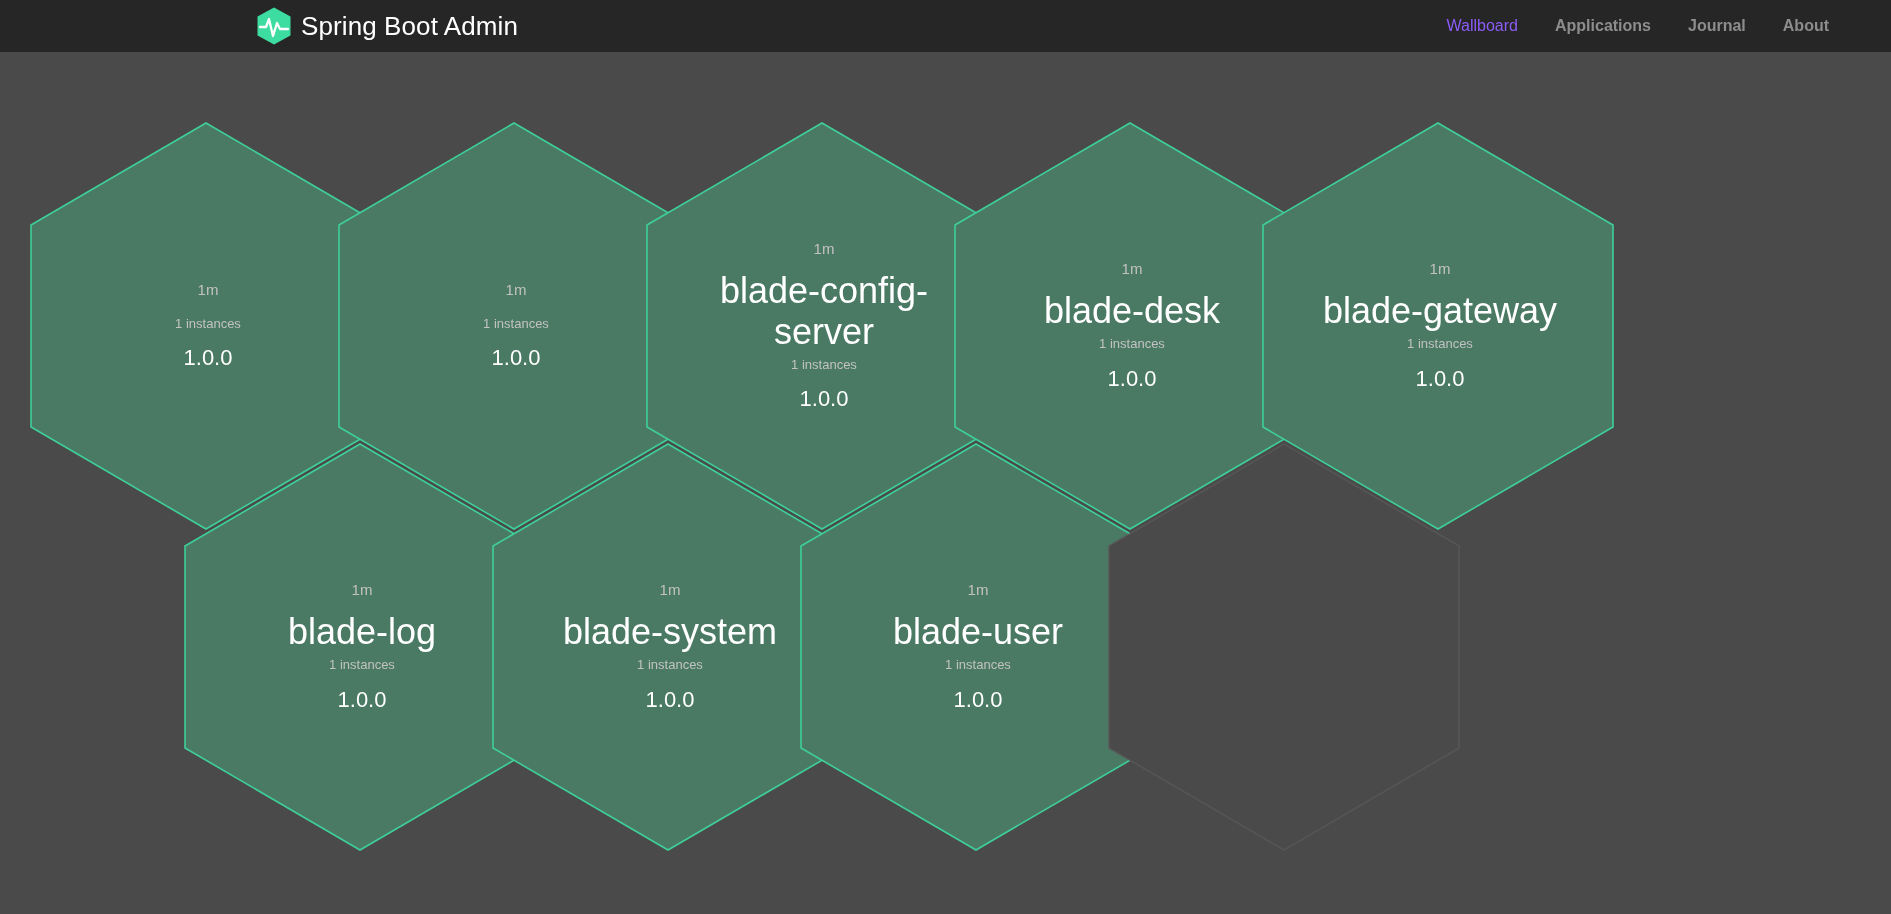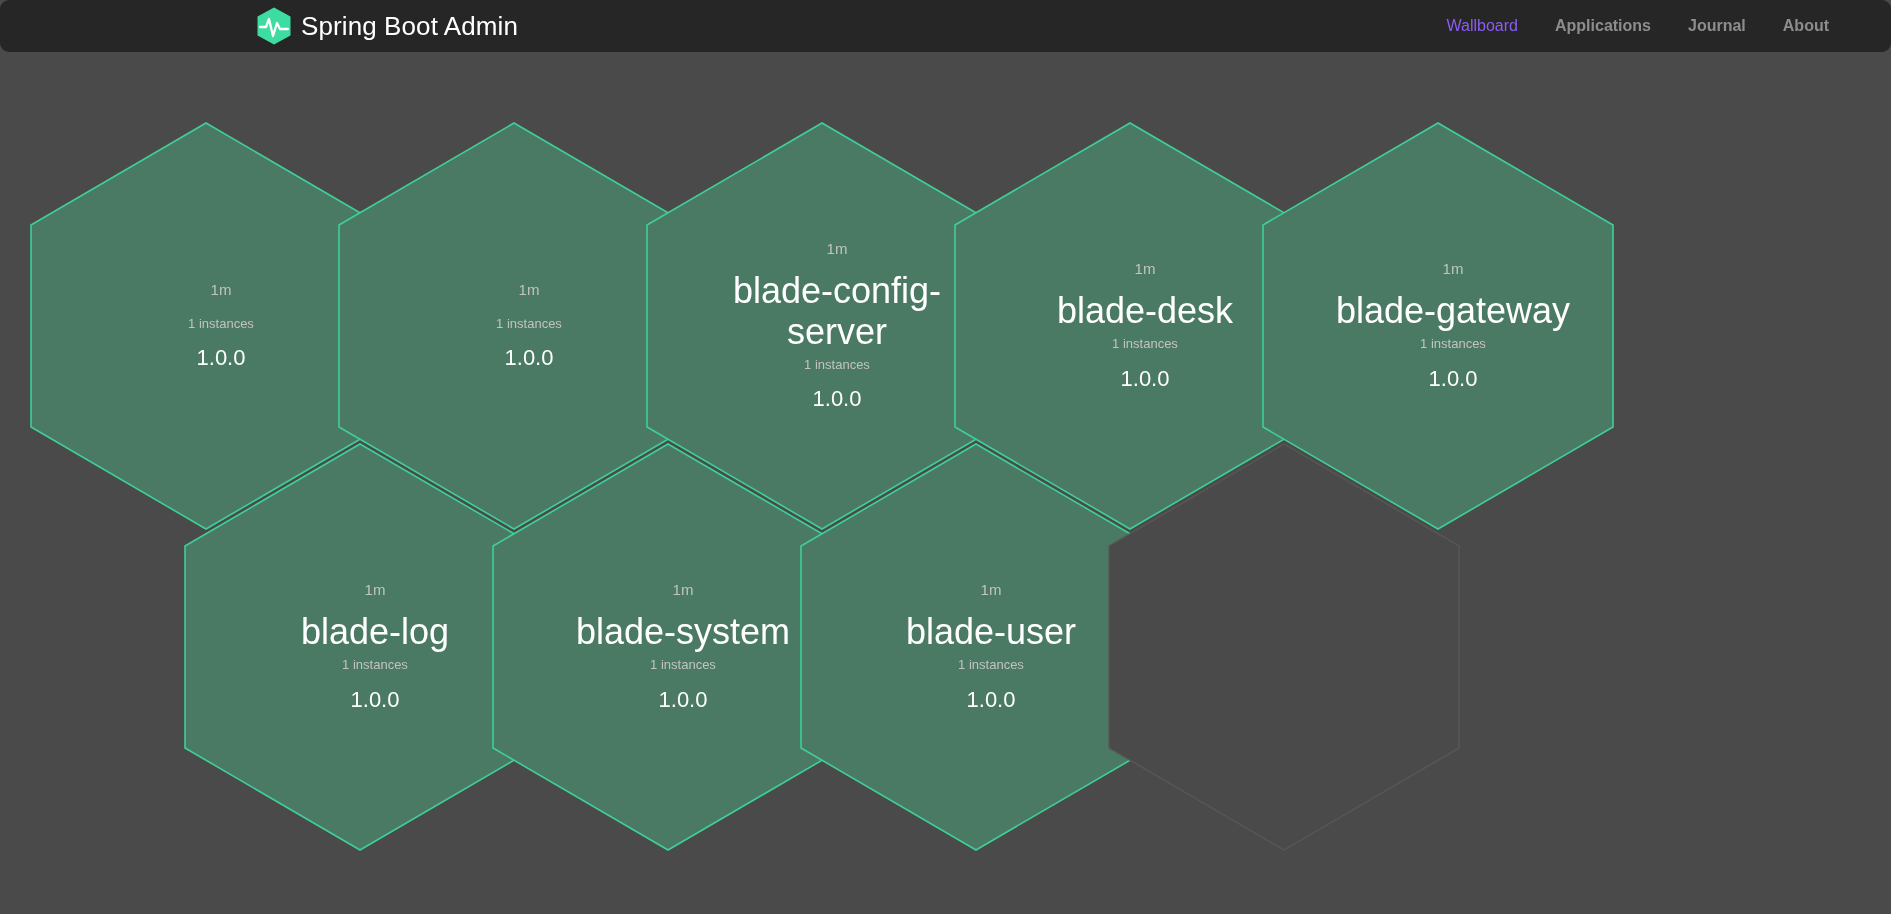--- a/index.html
+++ b/index.html
@@ -14,21 +14,20 @@
   
   .navbar {
     position: absolute;
     top: 0; left: 0;
     width: 1891px;
     height: 52px;
     background: #262626;
     display: flex;
     align-items: center;
     z-index: 30;
-    border-radius: 9px;
   }
   .brand {
     display: flex;
     align-items: center;
     margin-left: 257px;
     gap: 10px;
     cursor: pointer;
     text-decoration: none;
   }
   .brand-logo {
@@ -95,21 +94,21 @@
     stroke: #3ecf9a;
     stroke-width: 1.6;
   }
   .hex.empty .hex-body {
     fill: #4a4a4a;
     stroke: #585858;
     stroke-width: 1.4;
   }
   .hex-content {
     position: absolute;
-    top: 0; left: 15px;
+    top: 0; left: 2px;
     width: 352px;
     height: 408px;
     display: flex;
     flex-direction: column;
     align-items: center;
     justify-content: center;
     text-align: center;
     padding: 0 34px;
   }
   .hex-uptime {

